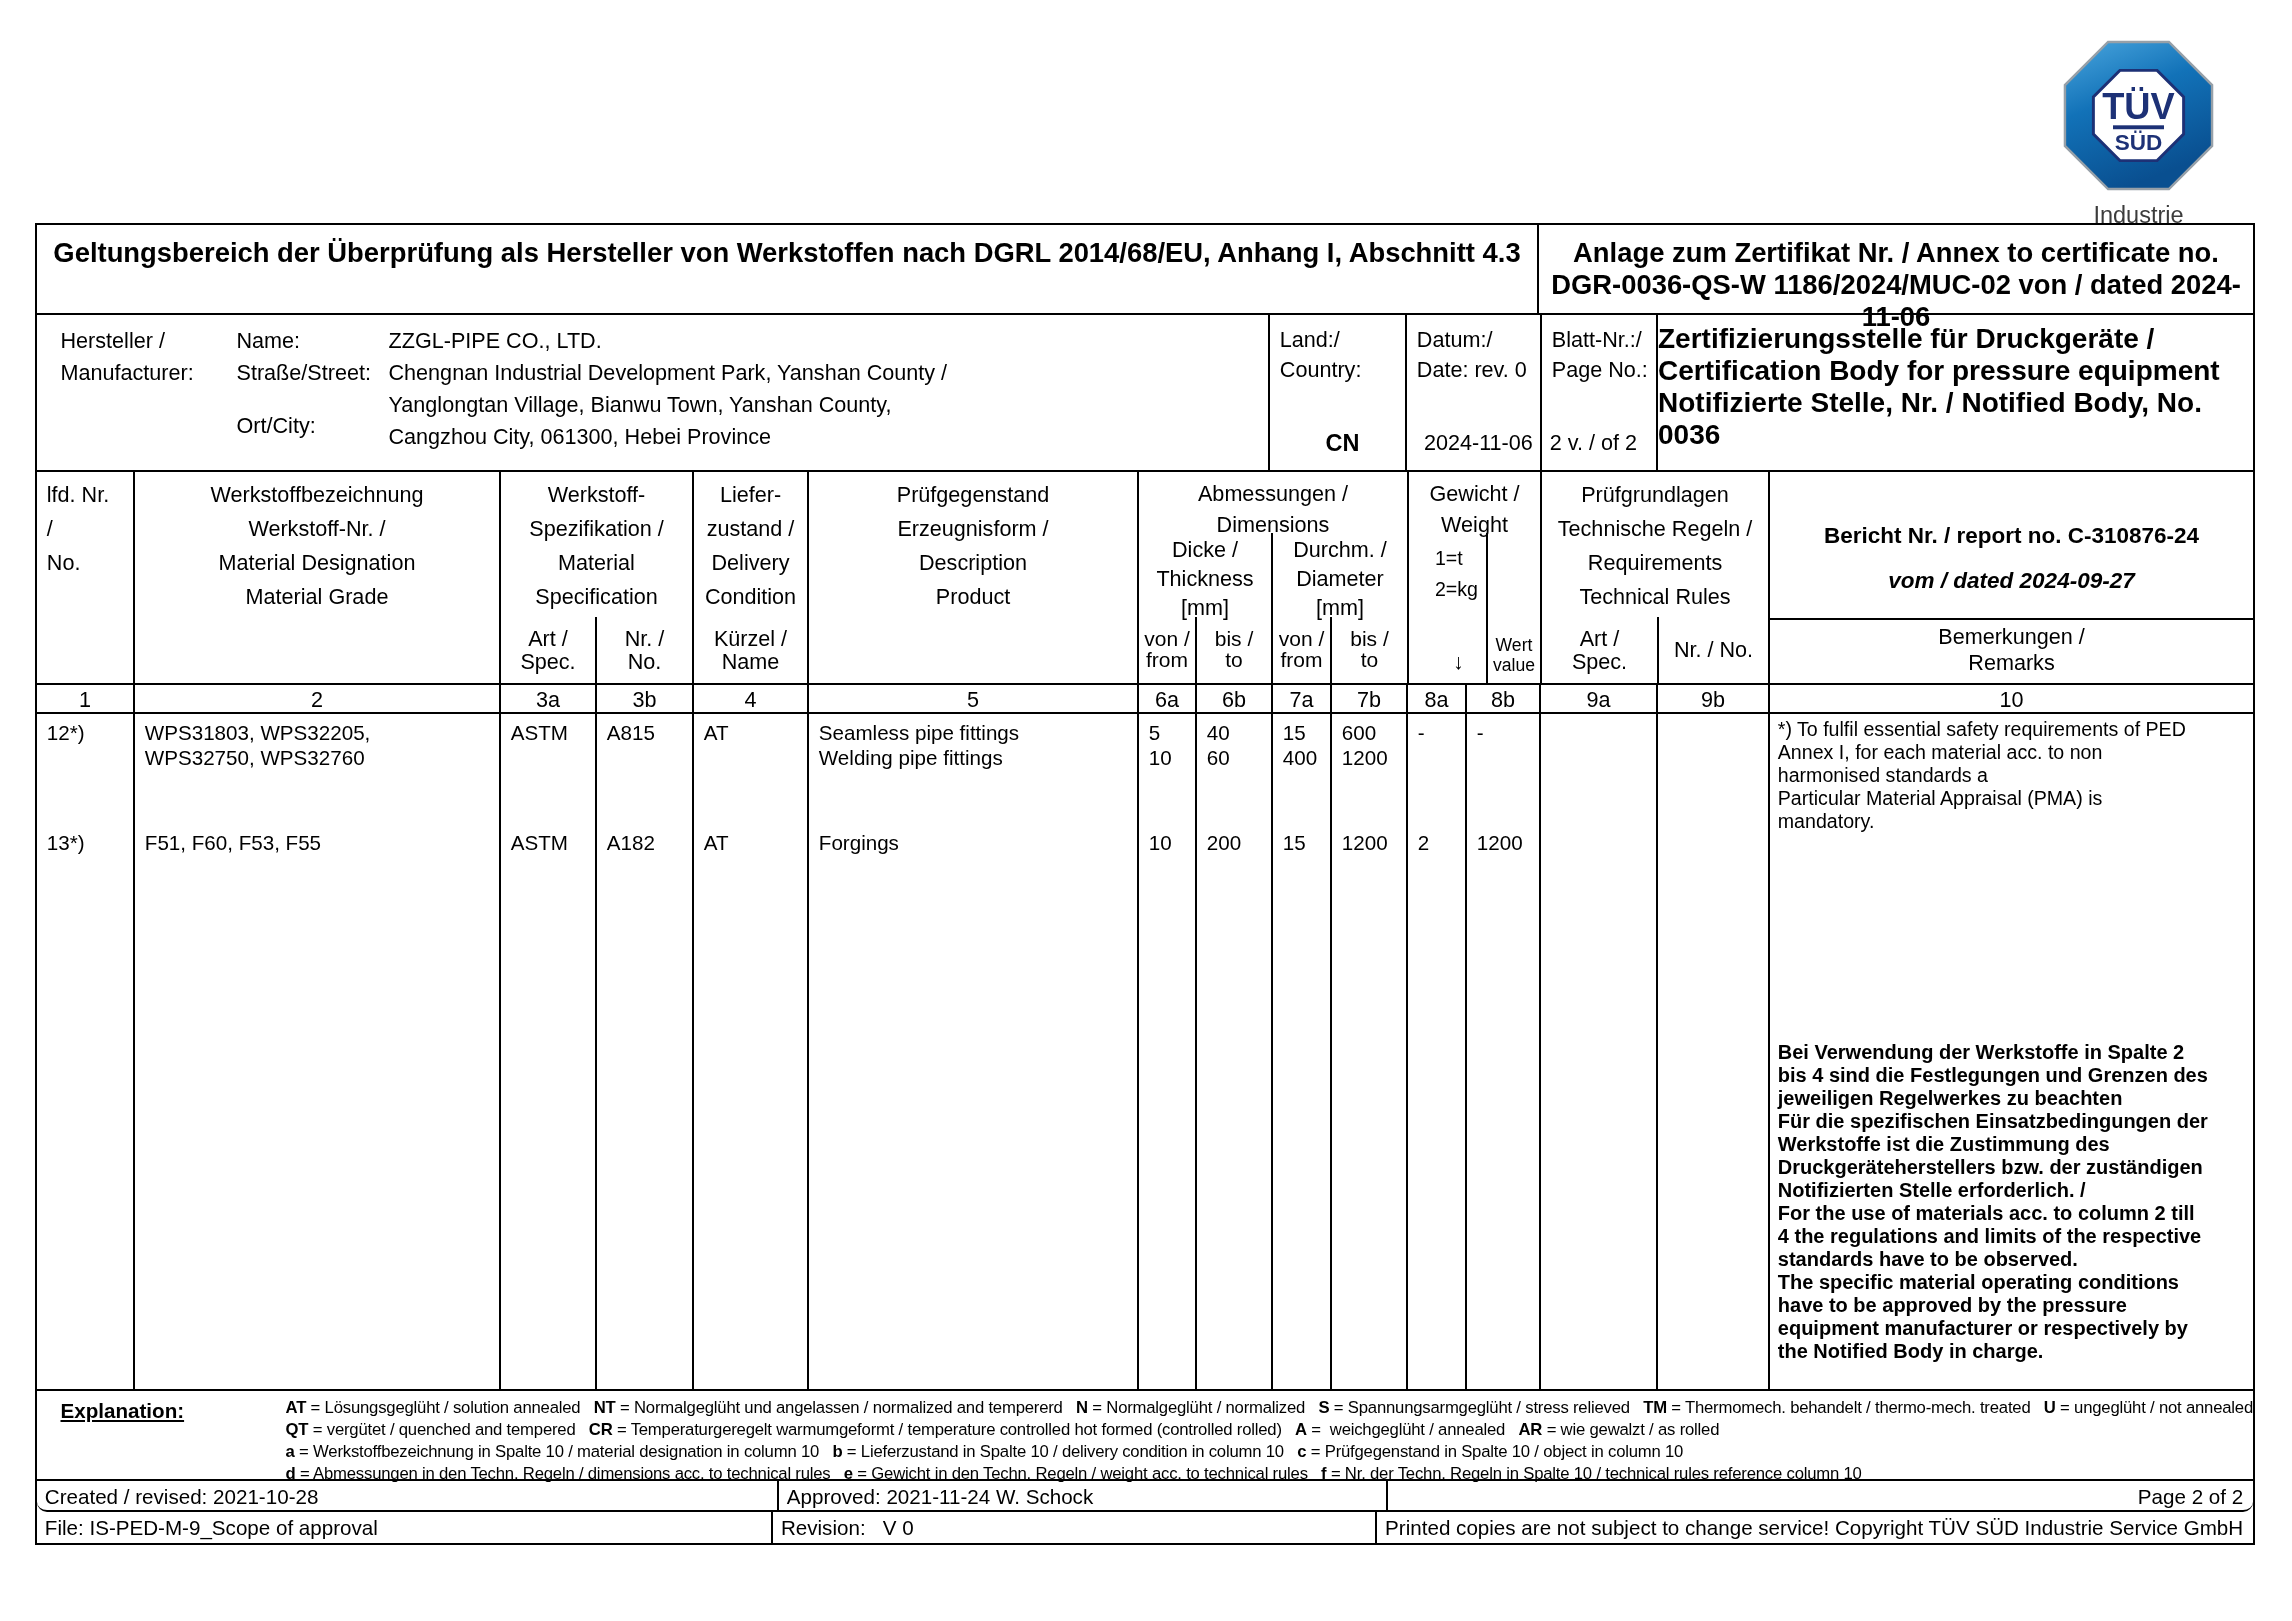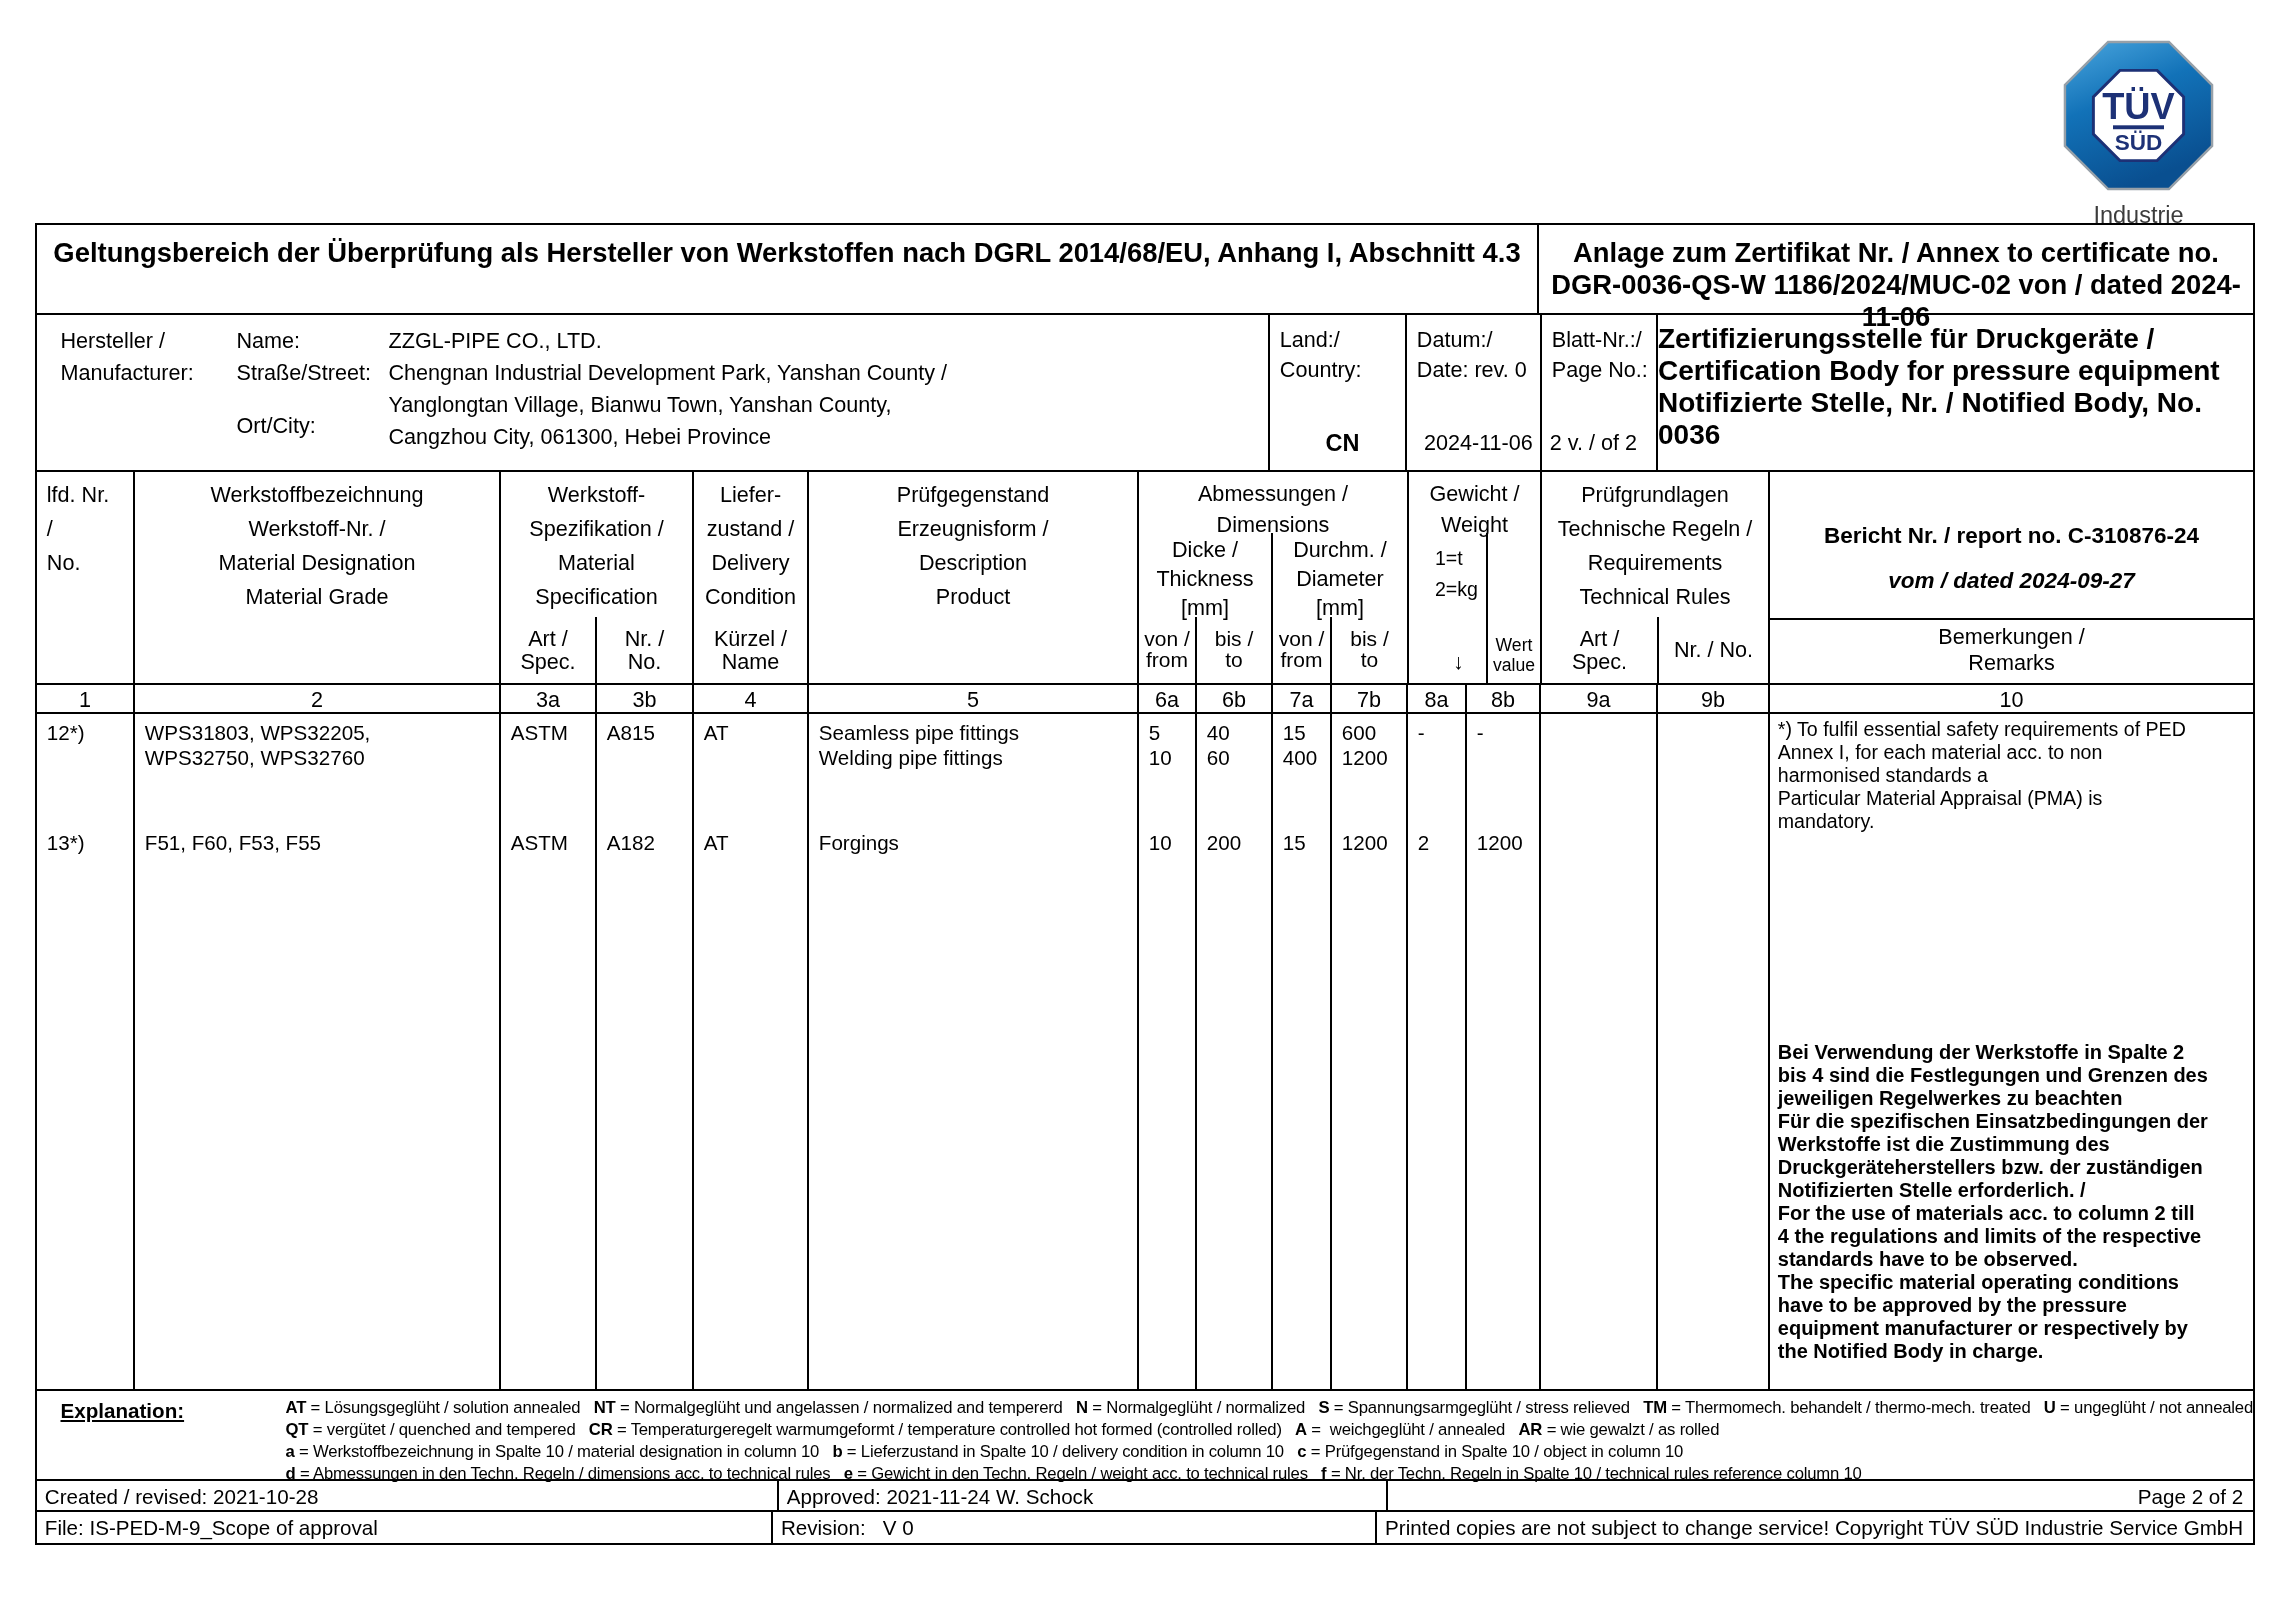--- a/index.html
+++ b/index.html
@@ -90,21 +90,21 @@
   .rk-p2 .ln{line-height:23px;}
 
   
   .expl{display:flex;height:90px;border-bottom:2.9px solid #000;}
   .expl-label{width:265px;padding:7.8px 0 0 23.5px;font-weight:bold;text-decoration:underline;font-size:20.6px;}
   .expl-lines{flex:1;padding-top:5.9px;font-size:16.7px;letter-spacing:-0.2px;}
   .expl-lines .ln{line-height:22px;white-space:pre;}
 
   
   .frow{display:flex;height:31px;font-size:20.6px;}
-  .f1{border-bottom:2.9px solid #000;}
+  .f1{border-bottom:2.9px solid #000;border-radius:10px;}
   .fc1{width:742px;border-right:2px solid #000;padding:3.9px 0 0 7.8px;white-space:pre;}
   .fc2{width:609px;border-right:2px solid #000;padding:3.9px 0 0 7.8px;white-space:pre;}
   .fc3{flex:1;padding:3.9px 9.8px 0 7.8px;white-space:pre;}
   .fc3.right{text-align:right;}
 </style>
 </head>
 <body>
 
 <div class="logo-block">
   <svg width="153" height="153" viewBox="0 0 156 156">

